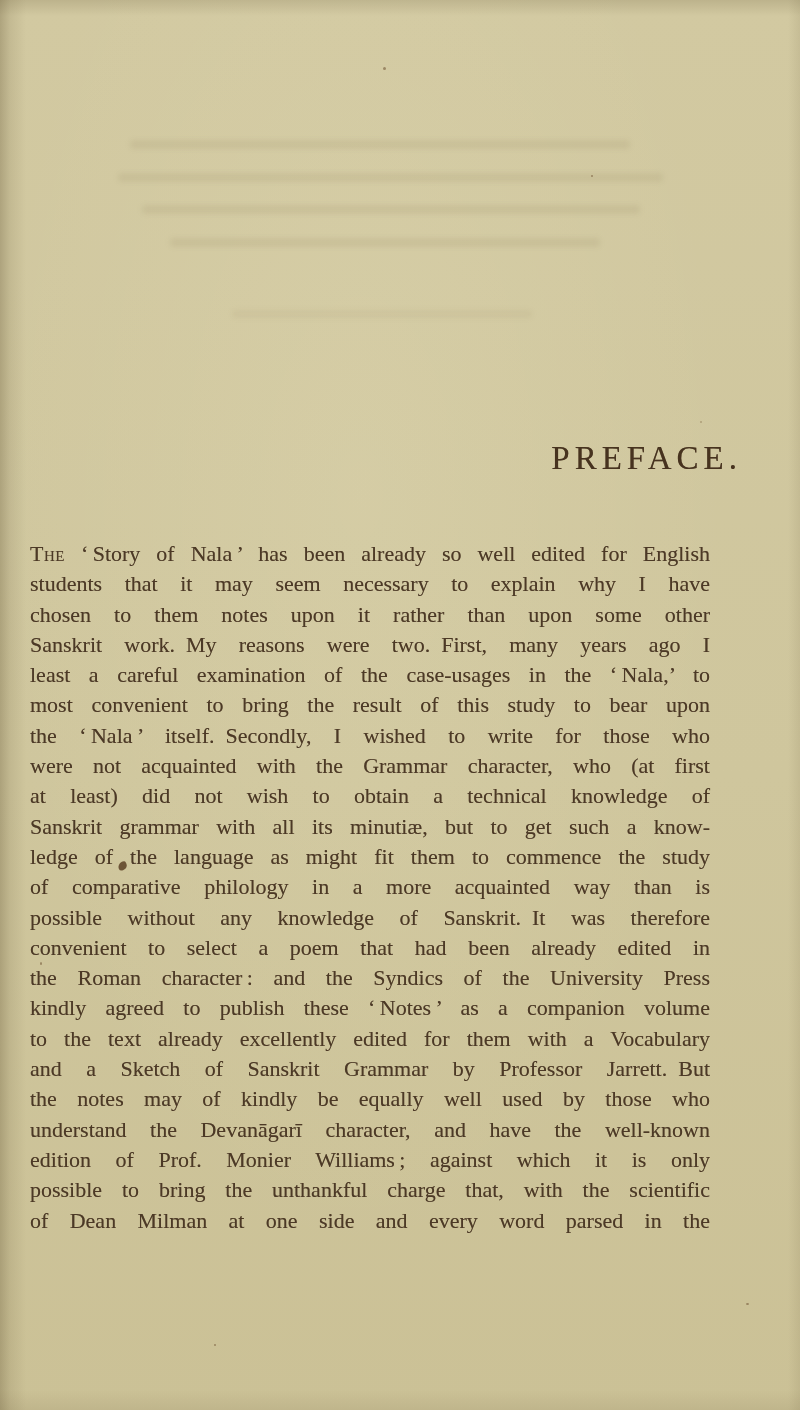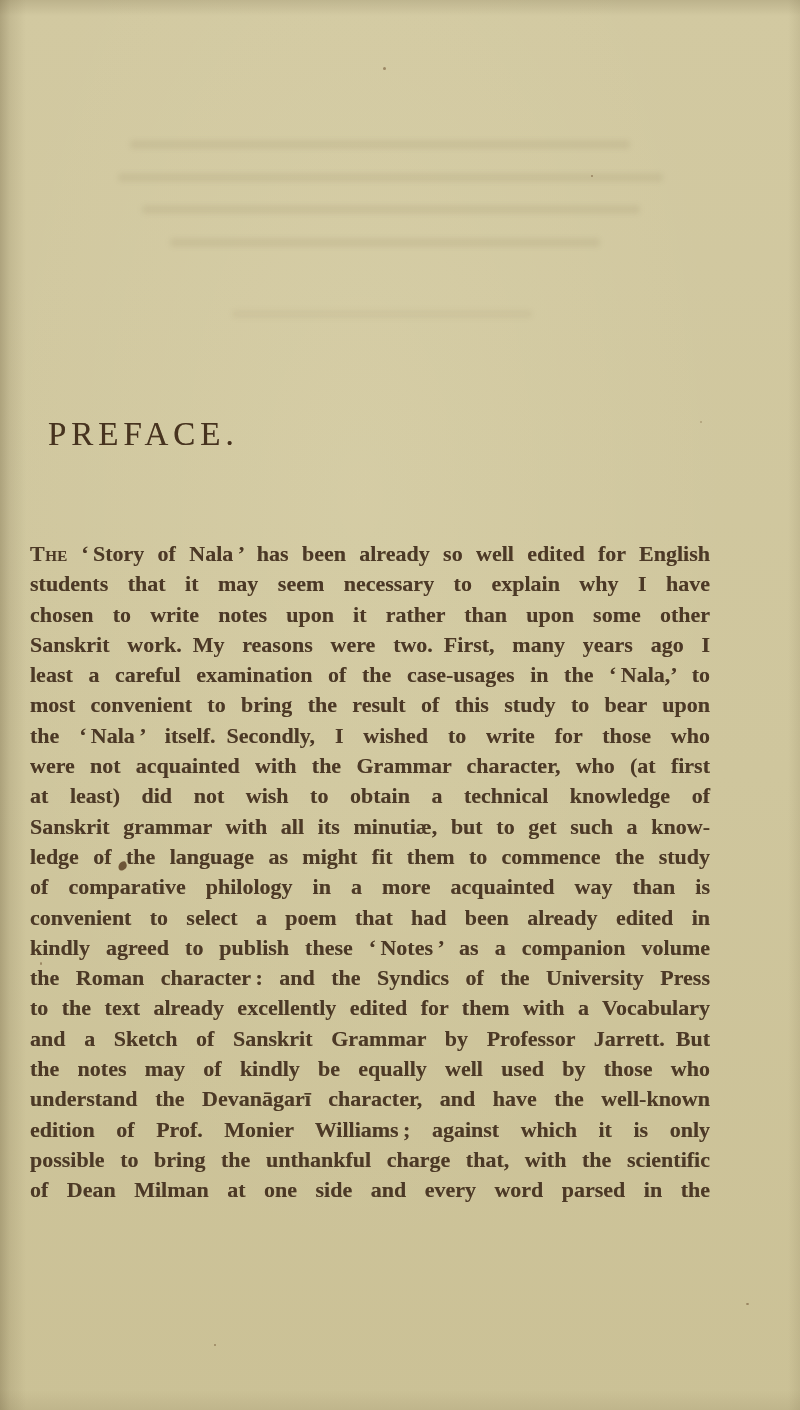--- a/index.html
+++ b/index.html
@@ -16,50 +16,48 @@
     background:
       radial-gradient(ellipse at 45% 35%, rgba(255,250,220,0.10), rgba(0,0,0,0) 60%),
       linear-gradient(90deg,  rgba(92,78,46,0.30) 0px, rgba(92,78,46,0.12) 10px, rgba(92,78,46,0) 26px),
       linear-gradient(180deg, rgba(92,78,46,0.18) 0px, rgba(92,78,46,0) 16px),
       linear-gradient(270deg, rgba(92,78,46,0.10) 0px, rgba(92,78,46,0) 12px),
       linear-gradient(0deg,   rgba(92,78,46,0.10) 0px, rgba(92,78,46,0) 20px),
       linear-gradient(180deg, #d2c9a1 0%, #cfc69d 55%, #cbc196 100%);
   }
   .heading {
     position: absolute;
-    top: 416px;
+    top: 440px;
     left: 0;
     width: 742px;
     margin: 0;
-    text-align: left;
+    text-align: right;
     font-size: 33px;
     font-weight: normal;
     letter-spacing: 5px;
     color: #47331f;
     text-shadow: 0 0 0.6px rgba(71,51,31,0.55);
-    padding-left: 48px;
   }
   .paragraph {
     position: absolute;
     top: 539px;
     left: 30px;
     width: 680px;
     color: #4c3926;
     font-size: 22px;
     word-spacing: 1.5px;
     text-shadow: 0 0 0.5px rgba(76,57,38,0.45);
   }
   .line {
     height: 30.3px;
     line-height: 30.3px;
     text-align: justify;
     text-align-last: justify;
     text-justify: inter-word;
     white-space: normal;
-    font-weight: bold;
   }
   .sc {
     font-variant: small-caps;
     letter-spacing: 0.5px;
   }
   
   .ghost {
     position: absolute;
     background: rgba(140,124,84,0.13);
     filter: blur(2.5px);
@@ -103,33 +101,34 @@
   <div class="ghost g2"></div>
   <div class="ghost g3"></div>
   <div class="ghost g4"></div>
   <div class="ghost g5"></div>
 
   <h1 class="heading">PREFACE.</h1>
 
   <div class="paragraph">
     <div class="line"><span class="sc">The</span><span> ‘ Story of Nala ’ has been already so well edited for English</span></div>
     <div class="line">students that it may seem necessary to explain why I have</div>
-    <div class="line">chosen to write notes upon it rather than upon some other</div>
+    <div class="line">chosen to them notes upon it rather than upon some other</div>
     <div class="line">Sanskrit work. My reasons were two. First, many years ago I</div>
     <div class="line">least a careful examination of the case-usages in the ‘ Nala,’ to</div>
     <div class="line">most convenient to bring the result of this study to bear upon</div>
     <div class="line">the ‘ Nala ’ itself. Secondly, I wished to write for those who</div>
     <div class="line">were not acquainted with the Grammar character, who (at first</div>
     <div class="line">at least) did not wish to obtain a technical knowledge of</div>
     <div class="line">Sanskrit grammar with all its minutiæ, but to get such a know-</div>
     <div class="line">ledge of the language as might fit them to commence the study</div>
     <div class="line">of comparative philology in a more acquainted way than is</div>
+    <div class="line">possible without any knowledge of Sanskrit. It was therefore</div>
     <div class="line">convenient to select a poem that had been already edited in</div>
+    <div class="line">the Roman character : and the Syndics of the University Press</div>
     <div class="line">kindly agreed to publish these ‘ Notes ’ as a companion volume</div>
-    <div class="line">the Roman character : and the Syndics of the University Press</div>
     <div class="line">to the text already excellently edited for them with a Vocabulary</div>
     <div class="line">and a Sketch of Sanskrit Grammar by Professor Jarrett. But</div>
     <div class="line">the notes may of kindly be equally well used by those who</div>
     <div class="line">understand the Devanāgarī character, and have the well-known</div>
     <div class="line">edition of Prof. Monier Williams ; against which it is only</div>
     <div class="line">possible to bring the unthankful charge that, with the scientific</div>
     <div class="line">of Dean Milman at one side and every word parsed in the</div>
   </div>
 
   <div class="speck s1"></div>

